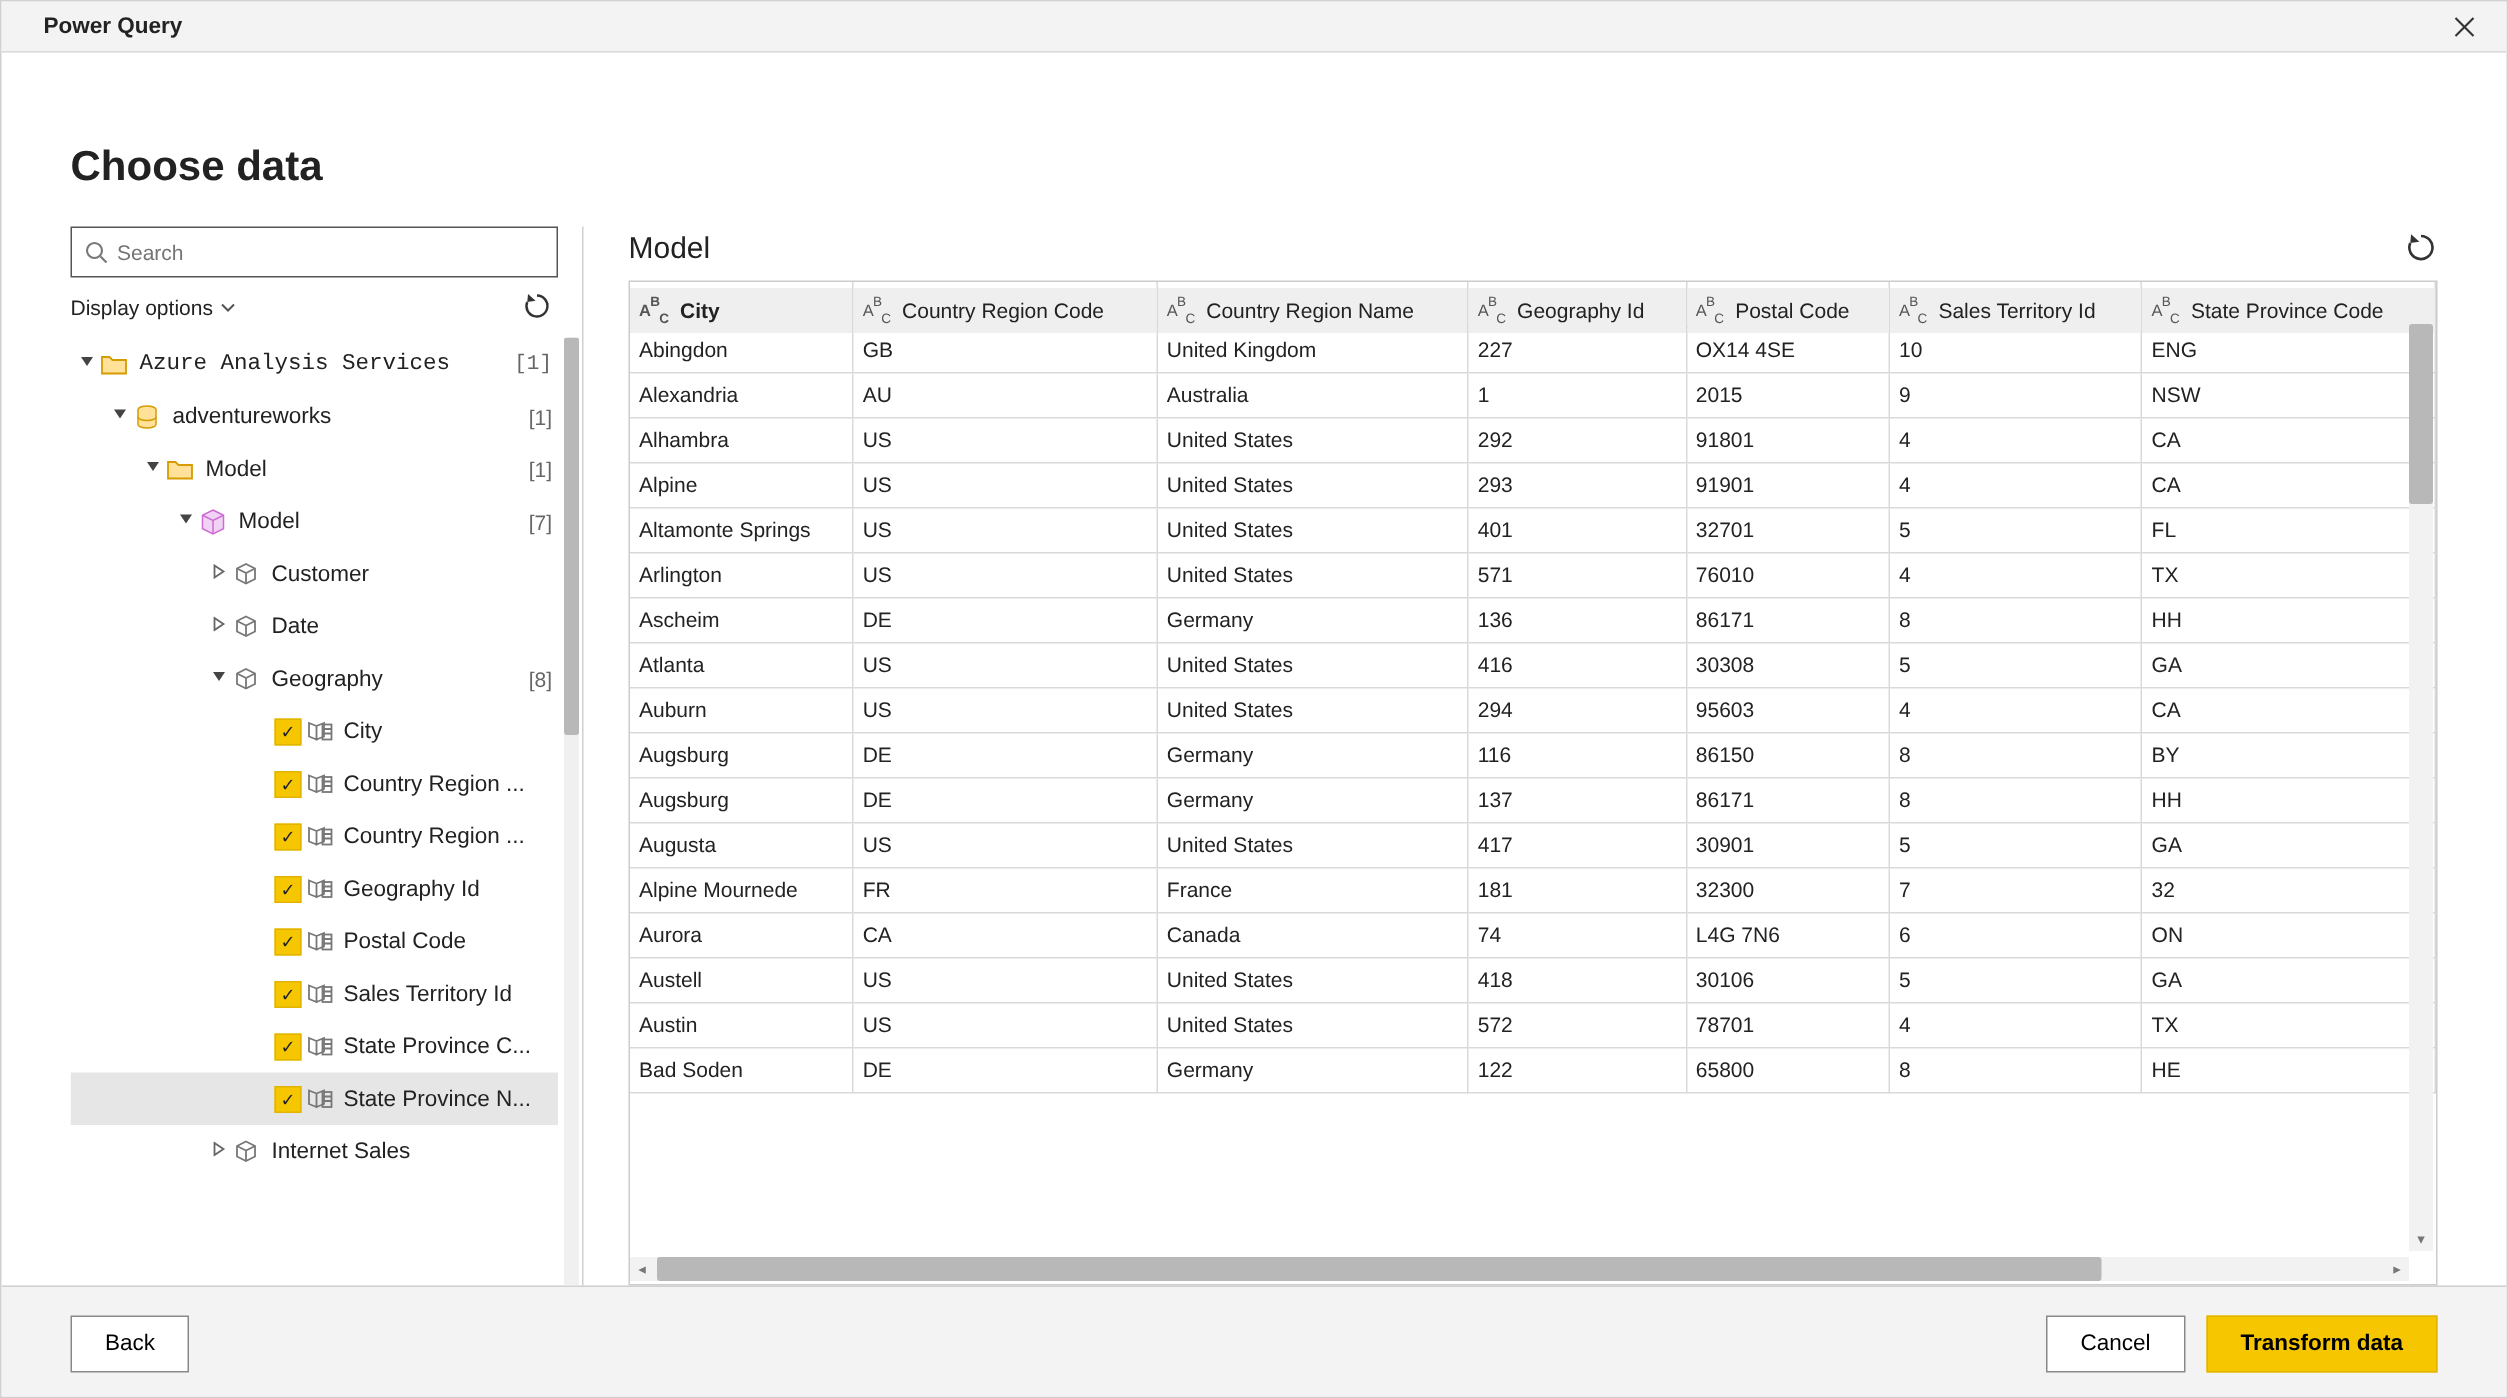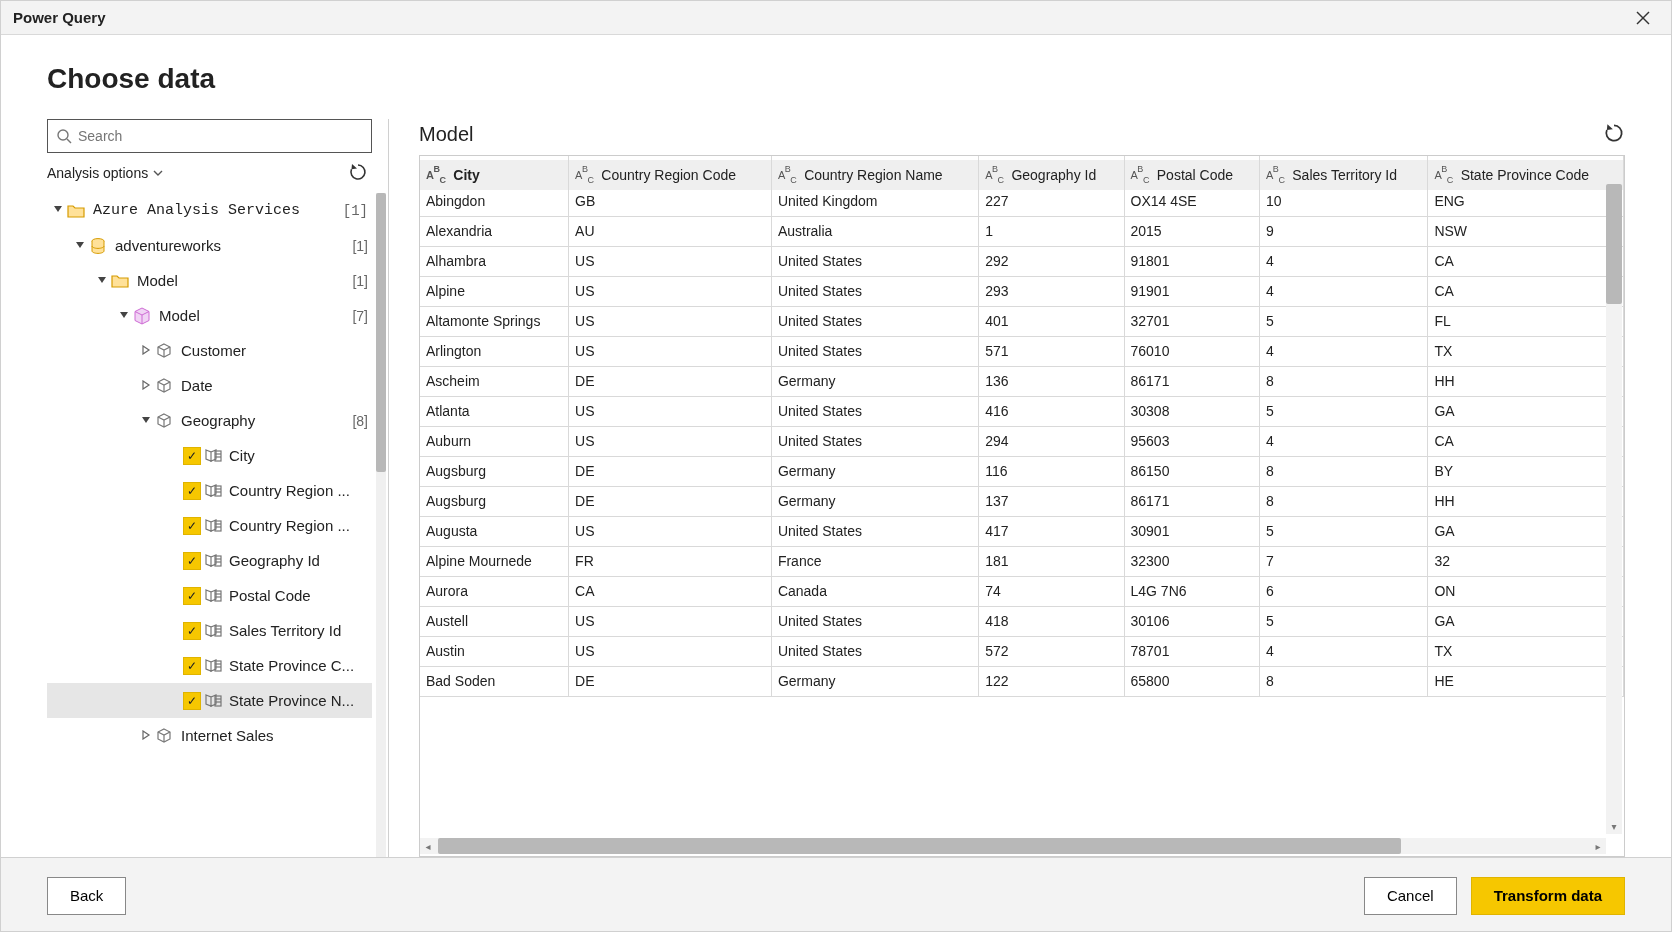--- a/index.html
+++ b/index.html
@@ -13,38 +13,38 @@
     overflow: hidden;
     border: 1px solid #d0d0d0;
   }
   
   .titlebar {
     height: 34px;
     background: #f3f3f3;
     border-bottom: 1px solid #d9d9d9;
     display: flex;
     align-items: center;
-    padding: 0 12px;
+    padding: 0 28px;
     position: relative;
   }
   .titlebar .title-text { font-size: 15px; font-weight: 600; }
   .titlebar .close {
     position: absolute; right: 8px; top: 0; height: 34px; width: 40px;
     display: flex; align-items: center; justify-content: center;
     font-size: 18px; cursor: pointer;
   }
   
   .content {
     padding: 28px 46px 0 46px;
     height: 822px;
     display: flex;
     flex-direction: column;
   }
   h1.choose {
-    font-size: 28px; font-weight: 600; margin-bottom: 24px;
+    font-size: 28px; font-weight: 600; margin-bottom: 24px; margin-top: 32px;
   }
   .panes {
     flex: 1 1 auto;
     display: flex;
     min-height: 0;
   }
   
   .nav {
     width: 342px;
     flex: none;
@@ -240,21 +240,21 @@
           <svg width="16" height="16" viewBox="0 0 16 16">
             <circle cx="7" cy="7" r="5" stroke="#777" stroke-width="1.4" fill="none"></circle>
             <line x1="11" y1="11" x2="15" y2="15" stroke="#777" stroke-width="1.4"></line>
           </svg>
           <input type="text" placeholder="Search" style="">
         </div>
       </div>
 
       <div class="disp-row">
         <div class="disp-label">
-          <span>Analysis options</span>
+          <span>Display options</span>
           <svg width="12" height="12" viewBox="0 0 12 12">
             <polyline points="2,4 6,8 10,4" stroke="#555" stroke-width="1.4" fill="none"></polyline>
           </svg>
         </div>
         <div class="refresh">
           <svg width="20" height="20" viewBox="0 0 20 20">
             <path d="M10 3 a7 7 0 1 1 -6.5 4.3" stroke="#333" stroke-width="1.6" fill="none"></path>
             <polyline points="4,2 3.5,7.3 9,6.5" fill="#333"></polyline>
           </svg>
         </div>

